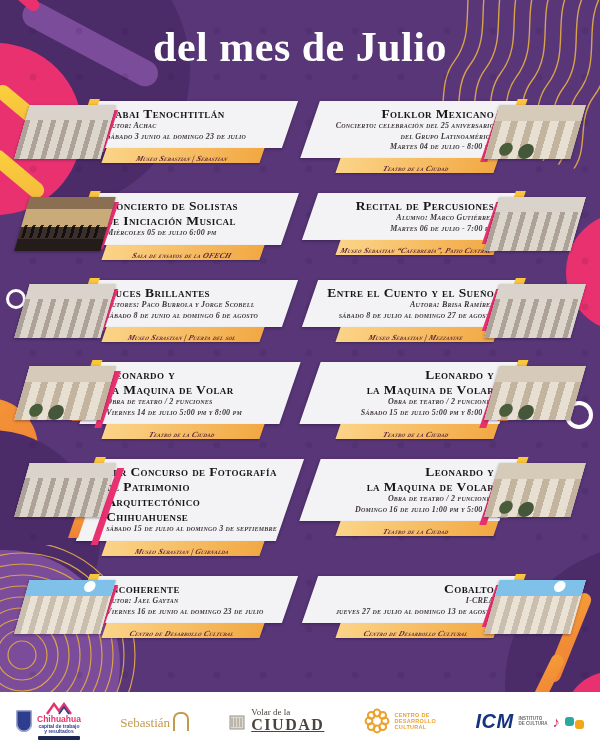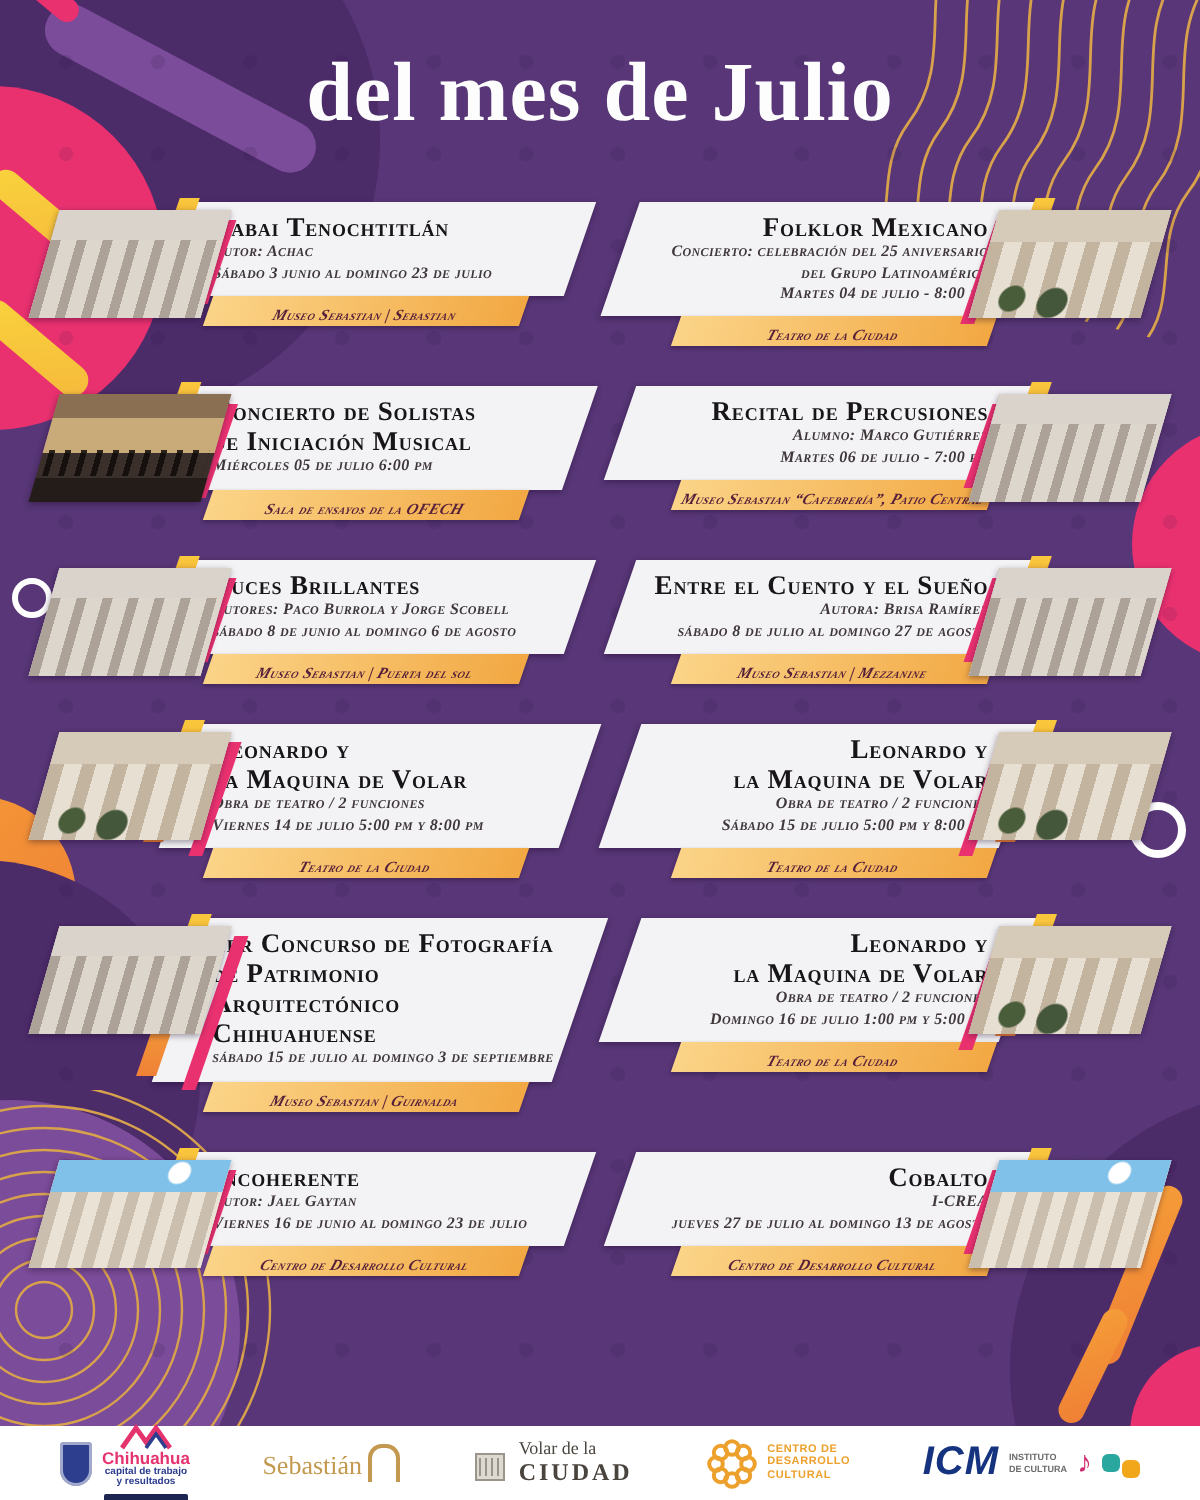--- a/index.html
+++ b/index.html
@@ -64,36 +64,36 @@
     linear-gradient(180deg,#d6cbb9 0 30%,rgba(0,0,0,0) 30%),
     repeating-linear-gradient(90deg,#c2b49e 0 7px,#e7dfd2 7px 16px);}
   .v-hall .photo{background:linear-gradient(180deg,#8a6f52 0 22%,#c9ab79 22% 55%,#3a2f2a 55% 78%,#241c18 78%);}
   .v-hall .photo::after{content:"";position:absolute;left:4%;right:4%;top:52%;height:24%;
     background:repeating-linear-gradient(90deg,rgba(15,10,8,.85) 0 3px,rgba(0,0,0,0) 3px 8px);}
   .v-cdc .photo{background-color:#e9e2d5;background-image:
     radial-gradient(circle at 72% 12%,#ffffff 5px,rgba(0,0,0,0) 6px),
     linear-gradient(180deg,#7fc1e8 0 30%,rgba(0,0,0,0) 30%),
     repeating-linear-gradient(90deg,#cabfae 0 6px,#e9e2d5 6px 13px);}
   
-  .footer{position:absolute;left:0;right:0;bottom:0;height:37px;background:#ffffff;z-index:10;
-    display:flex;align-items:center;justify-content:space-between;padding:0 30px;
+  .footer{position:absolute;left:0;right:0;bottom:0;height:58px;background:#ffffff;z-index:10;
+    display:flex;align-items:center;justify-content:space-between;padding:0 16px;
     font-family:"Liberation Sans",sans-serif;}
   .logo{display:flex;align-items:center;gap:5px;}
   .shield{width:16px;height:22px;background:#2d3e8f;border-radius:2px 2px 8px 8px;
     box-shadow:inset 0 0 0 1.5px rgba(255,255,255,.55);}
   .chih-col{display:flex;flex-direction:column;align-items:center;line-height:1.05;}
   .chih-name{font-size:8.5px;font-weight:700;color:#e5336e;}
   .chih-tag{font-size:5px;color:#2d3e8f;font-weight:700;}
   .chih-bar{width:42px;height:4px;background:#1d2650;margin-top:2px;border-radius:1px;}
   .seb-col{display:flex;align-items:flex-end;gap:3px;}
   .seb-name{font-family:"Liberation Serif",serif;font-size:13px;color:#c3994f;}
   .seb-arch{width:12px;height:17px;border:2px solid #c3994f;border-bottom:none;border-radius:7px 7px 0 0;}
   .tea-col{display:flex;flex-direction:column;line-height:1.05;font-family:"Liberation Serif",serif;color:#4a443e;}
   .tea-l1{font-size:9px;}
-  .tea-l2{font-size:12px;letter-spacing:1.5px;font-weight:700;}
+  .tea-l2{font-size:16px;letter-spacing:1.5px;font-weight:700;text-decoration:underline;}
   .cen-col{display:flex;flex-direction:column;line-height:1.1;font-size:5.5px;font-weight:700;color:#eda12c;letter-spacing:.3px;}
   .icm-abbr{font-size:20px;font-weight:900;font-style:italic;color:#16337f;letter-spacing:.5px;}
   .icm-col{display:flex;flex-direction:column;line-height:1.15;font-size:4.5px;color:#6b6b6b;font-weight:700;}
   .note{color:#cf2b71;font-size:15px;line-height:1;}
   .mask{width:9px;height:9px;border-radius:3px;}
   .mask.teal{background:#2aa8a0;margin-right:-4px;}
   .mask.gold{background:#f2a71b;margin-top:6px;}
 </style>
 </head>
 <body>

